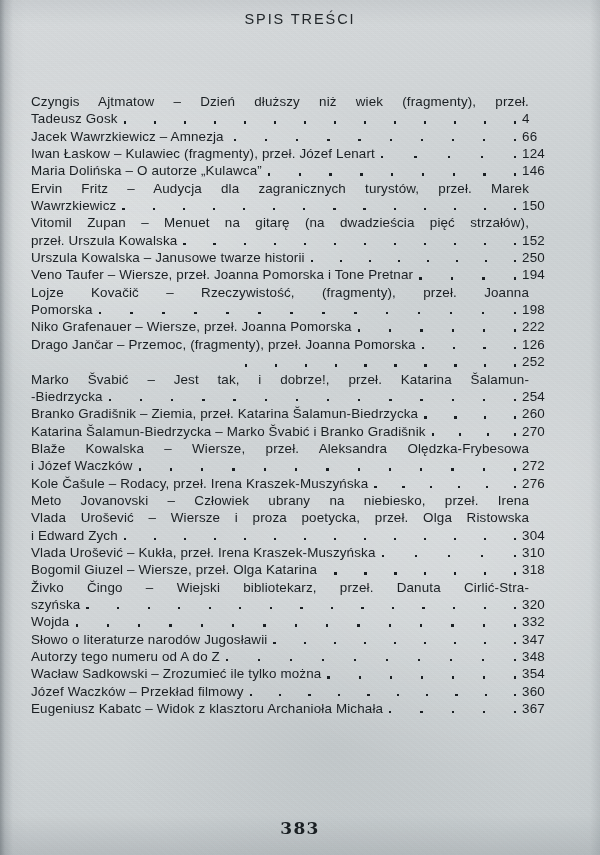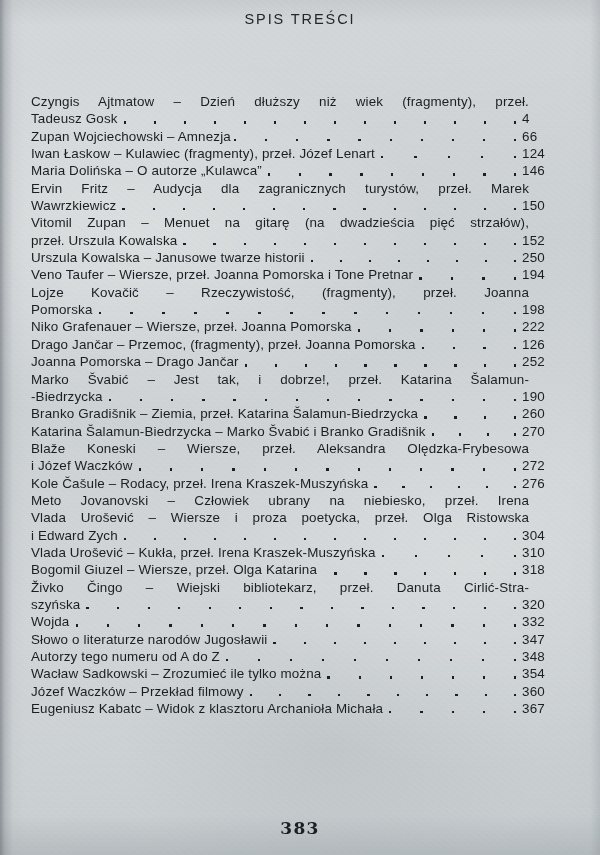--- a/index.html
+++ b/index.html
@@ -183,21 +183,21 @@
             <i style="left:302.8px"></i>
             <i style="left:332.9px"></i>
             <i style="left:362.9px"></i>
             <i style="left:392.9px"></i>
             <i style="left:422.9px"></i>
             <i style="left:453.0px"></i>
             <i style="left:483.0px"></i>
           </span><span class="pageno">4</span></div>
       </div>
       <div class="entry">
-        <div class="line"><span class="txt">Zupan Wojciechowski –  Amnezja</span><span class="leader">
+        <div class="line"><span class="txt">Jacek Wawrzkiewicz –  Amnezja</span><span class="leader">
             <i style="left:202.9px"></i>
             <i style="left:234.0px"></i>
             <i style="left:265.1px"></i>
             <i style="left:296.2px"></i>
             <i style="left:327.4px"></i>
             <i style="left:358.5px"></i>
             <i style="left:389.6px"></i>
             <i style="left:420.7px"></i>
             <i style="left:451.9px"></i>
             <i style="left:483.0px"></i>
@@ -318,21 +318,21 @@
       </div>
       <div class="entry">
         <div class="line"><span class="txt">Drago Jančar – Przemoc, (fragmenty), przeł. Joanna Pomorska</span><span class="leader">
             <i style="left:390.7px"></i>
             <i style="left:421.5px"></i>
             <i style="left:452.2px"></i>
             <i style="left:483.0px"></i>
           </span><span class="pageno">126</span></div>
       </div>
       <div class="entry">
-        <div class="line"><span class="txt">Joanna Pomorska – Drago Jančar</span><span class="leader">
+        <div class="line"><span class="leader">
             <i style="left:213.7px"></i>
             <i style="left:243.6px"></i>
             <i style="left:273.5px"></i>
             <i style="left:303.5px"></i>
             <i style="left:333.4px"></i>
             <i style="left:363.3px"></i>
             <i style="left:393.2px"></i>
             <i style="left:423.2px"></i>
             <i style="left:453.1px"></i>
             <i style="left:483.0px"></i>
@@ -350,41 +350,41 @@
             <i style="left:202.3px"></i>
             <i style="left:233.5px"></i>
             <i style="left:264.7px"></i>
             <i style="left:295.9px"></i>
             <i style="left:327.1px"></i>
             <i style="left:358.3px"></i>
             <i style="left:389.4px"></i>
             <i style="left:420.6px"></i>
             <i style="left:451.8px"></i>
             <i style="left:483.0px"></i>
-          </span><span class="pageno">190</span></div>
+          </span><span class="pageno">254</span></div>
       </div>
       <div class="entry">
         <div class="line"><span class="txt">Branko Gradišnik – Ziemia, przeł. Katarina Šalamun-Biedrzycka</span><span class="leader">
             <i style="left:393.2px"></i>
             <i style="left:423.2px"></i>
             <i style="left:453.1px"></i>
             <i style="left:483.0px"></i>
           </span><span class="pageno">260</span></div>
       </div>
       <div class="entry">
         <div class="line"><span class="txt">Katarina Šalamun-Biedrzycka – Marko Švabić i Branko Gradišnik</span><span class="leader">
             <i style="left:400.7px"></i>
             <i style="left:428.1px"></i>
             <i style="left:455.6px"></i>
             <i style="left:483.0px"></i>
           </span><span class="pageno">270</span></div>
       </div>
       <div class="entry">
         <div class="line just">
-          <span class="txt">Blaže Koneski – Wiersze, przeł. Aleksandra Olędzka-Frybesowa</span>
+          <span class="txt">Blaže Kowalska – Wiersze, przeł. Aleksandra Olędzka-Frybesowa</span>
         </div>
         <div class="line"><span class="txt">i Józef Waczków</span><span class="leader">
             <i style="left:107.5px"></i>
             <i style="left:138.8px"></i>
             <i style="left:170.1px"></i>
             <i style="left:201.4px"></i>
             <i style="left:232.6px"></i>
             <i style="left:263.9px"></i>
             <i style="left:295.2px"></i>
             <i style="left:326.5px"></i>

